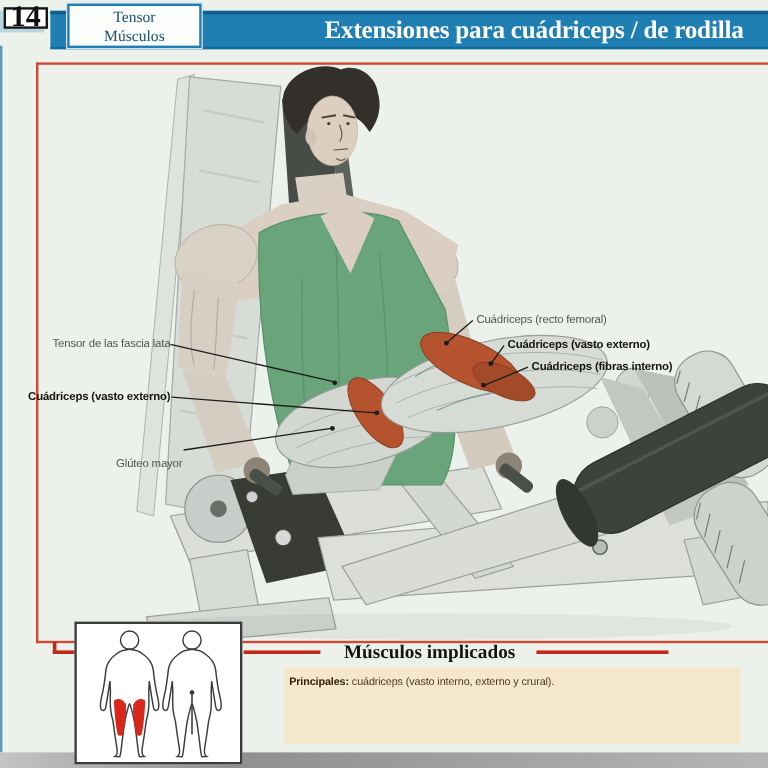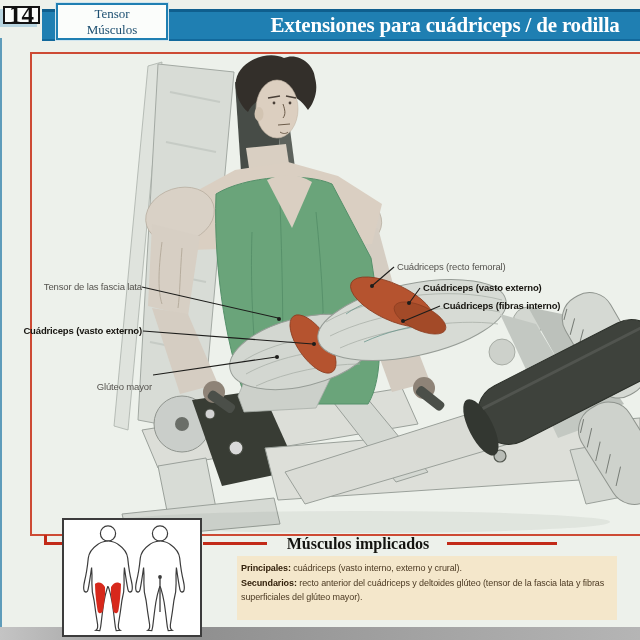--- a/index.html
+++ b/index.html
@@ -195,21 +195,20 @@
 <div class="abs lbl gray" style="left:397px;top:261px;">Cuádriceps (recto femoral)</div>
 <div class="abs lbl bold" style="left:423px;top:282px;">Cuádriceps (vasto externo)</div>
 <div class="abs lbl bold" style="left:443px;top:300px;">Cuádriceps (fibras interno)</div>
 
 <div class="abs gray-strip"></div>
 
 <div class="abs muscles-heading">Músculos implicados</div>
 
 <div class="abs info-box">
   <div><b>Principales:</b><span> cuádriceps (vasto interno, externo y crural).</span></div>
-  <div><b>Secundarios:</b><span> recto anterior del cuádriceps y deltoides glúteo (tensor de la fascia lata y fibras superficiales del glúteo mayor).</span></div>
 </div>
 
 <div class="abs figs-box">
   <svg width="136" height="115" viewBox="0 0 136 115">
     <defs>
       <path id="hb" d="M44,21 C39,21.5 35,23 33,25 C28,28.5 25,33 24.3,38 C23.6,45 22.6,53 20.6,61 C19.6,65.5 19.2,69 20.2,71 C21.8,72.8 23.6,72.2 24.1,69.4 C25.5,62.5 26.6,54.5 27.6,47.5 C28.1,53.5 28.1,59 27.9,63.5 C27.8,69.5 28.6,75.5 30.1,80.5 C31.1,88.5 32.3,96.5 33.6,104.5 C33.9,107.5 33.3,109.5 31.9,110.3 L35.8,110.6 C36.6,108 36.9,106 37.1,103.5 C37.9,96.5 38.9,88.5 39.9,82 C40.9,76.5 42.2,71.5 43.2,68.2 L44,66.5" fill="#ffffff" stroke="#3b3b3b" stroke-width="1.2" stroke-linecap="round"></path>
       <path id="thighRed" d="M31,64 C34,61.5 38,62 41,67 C41.5,74 40.5,81 39.5,87 L38.5,92 C36.8,93.8 34.6,93.4 33.8,91.4 C32.4,84.5 31.2,73.5 31,64 Z" fill="#d7281b"></path>
     </defs>
 
     <g>

